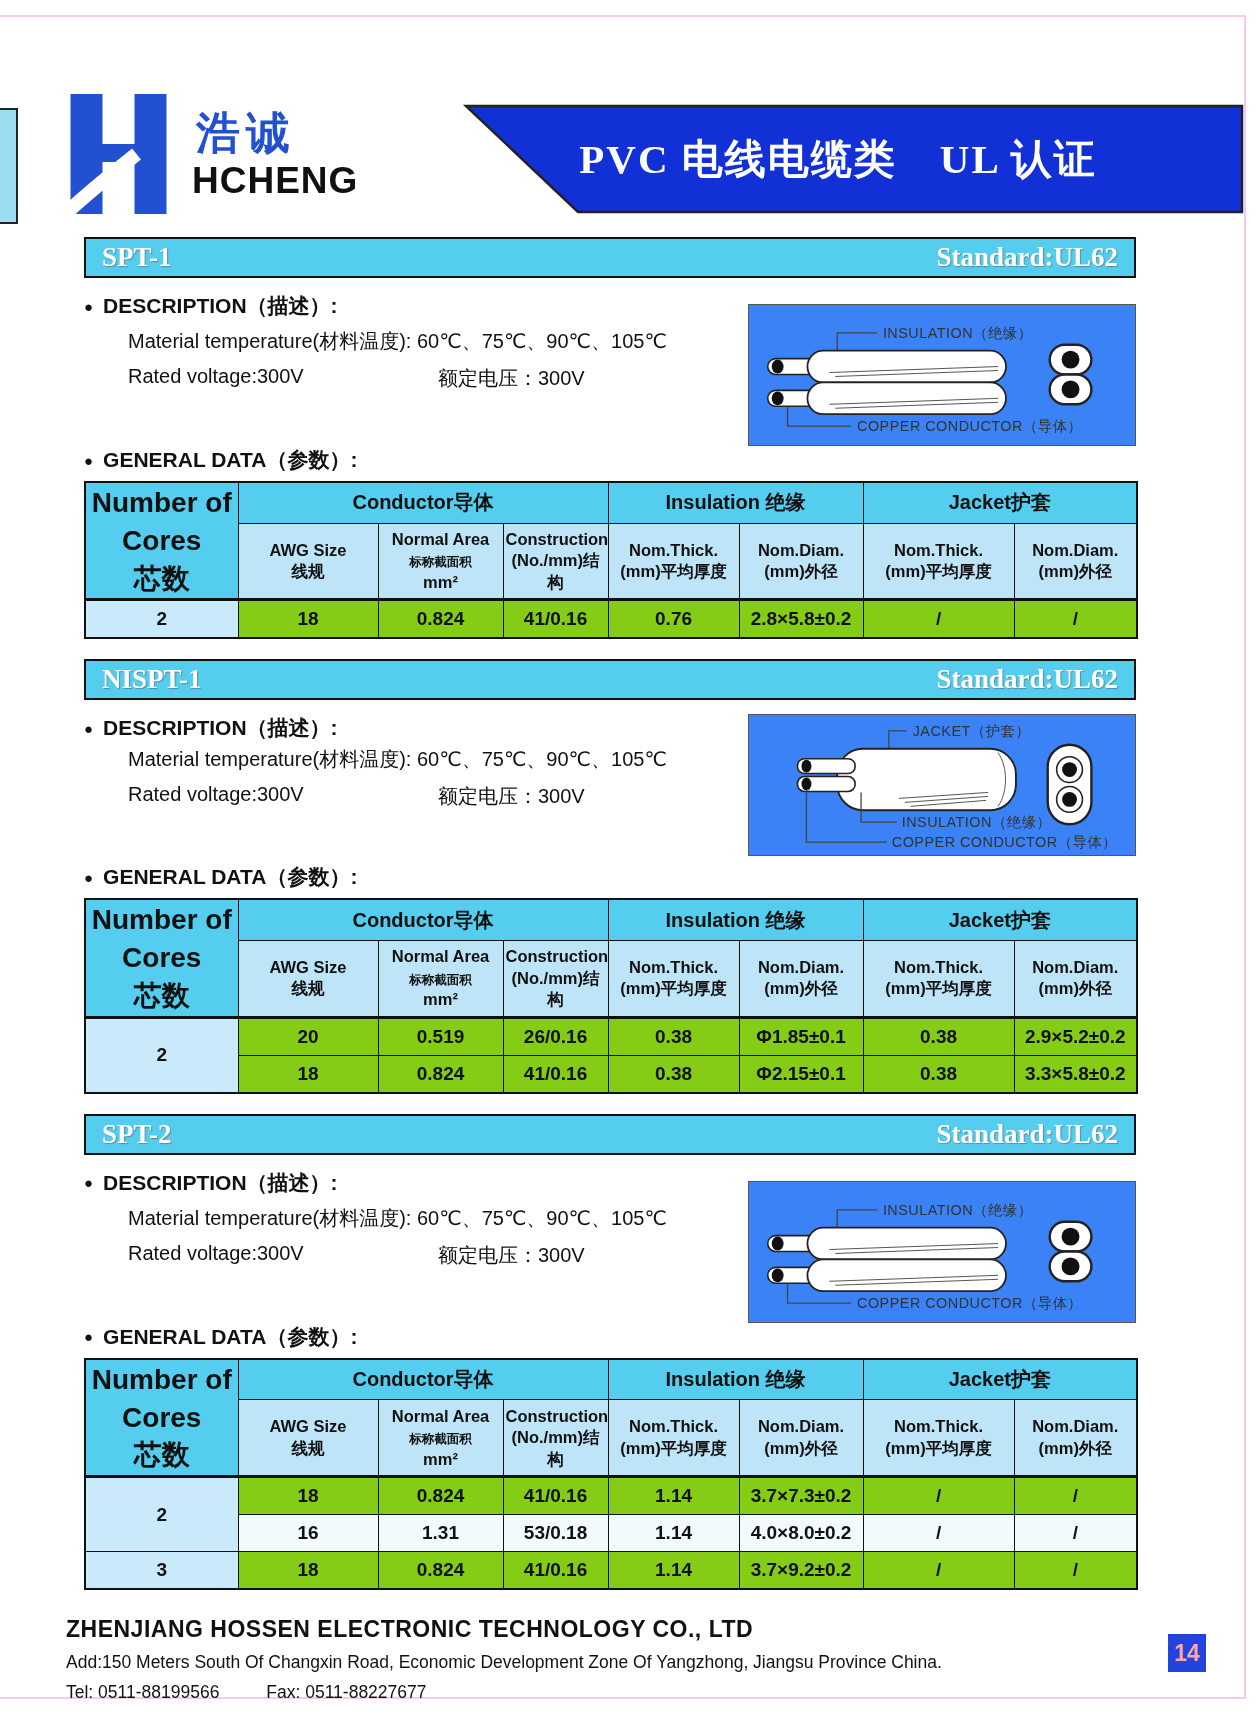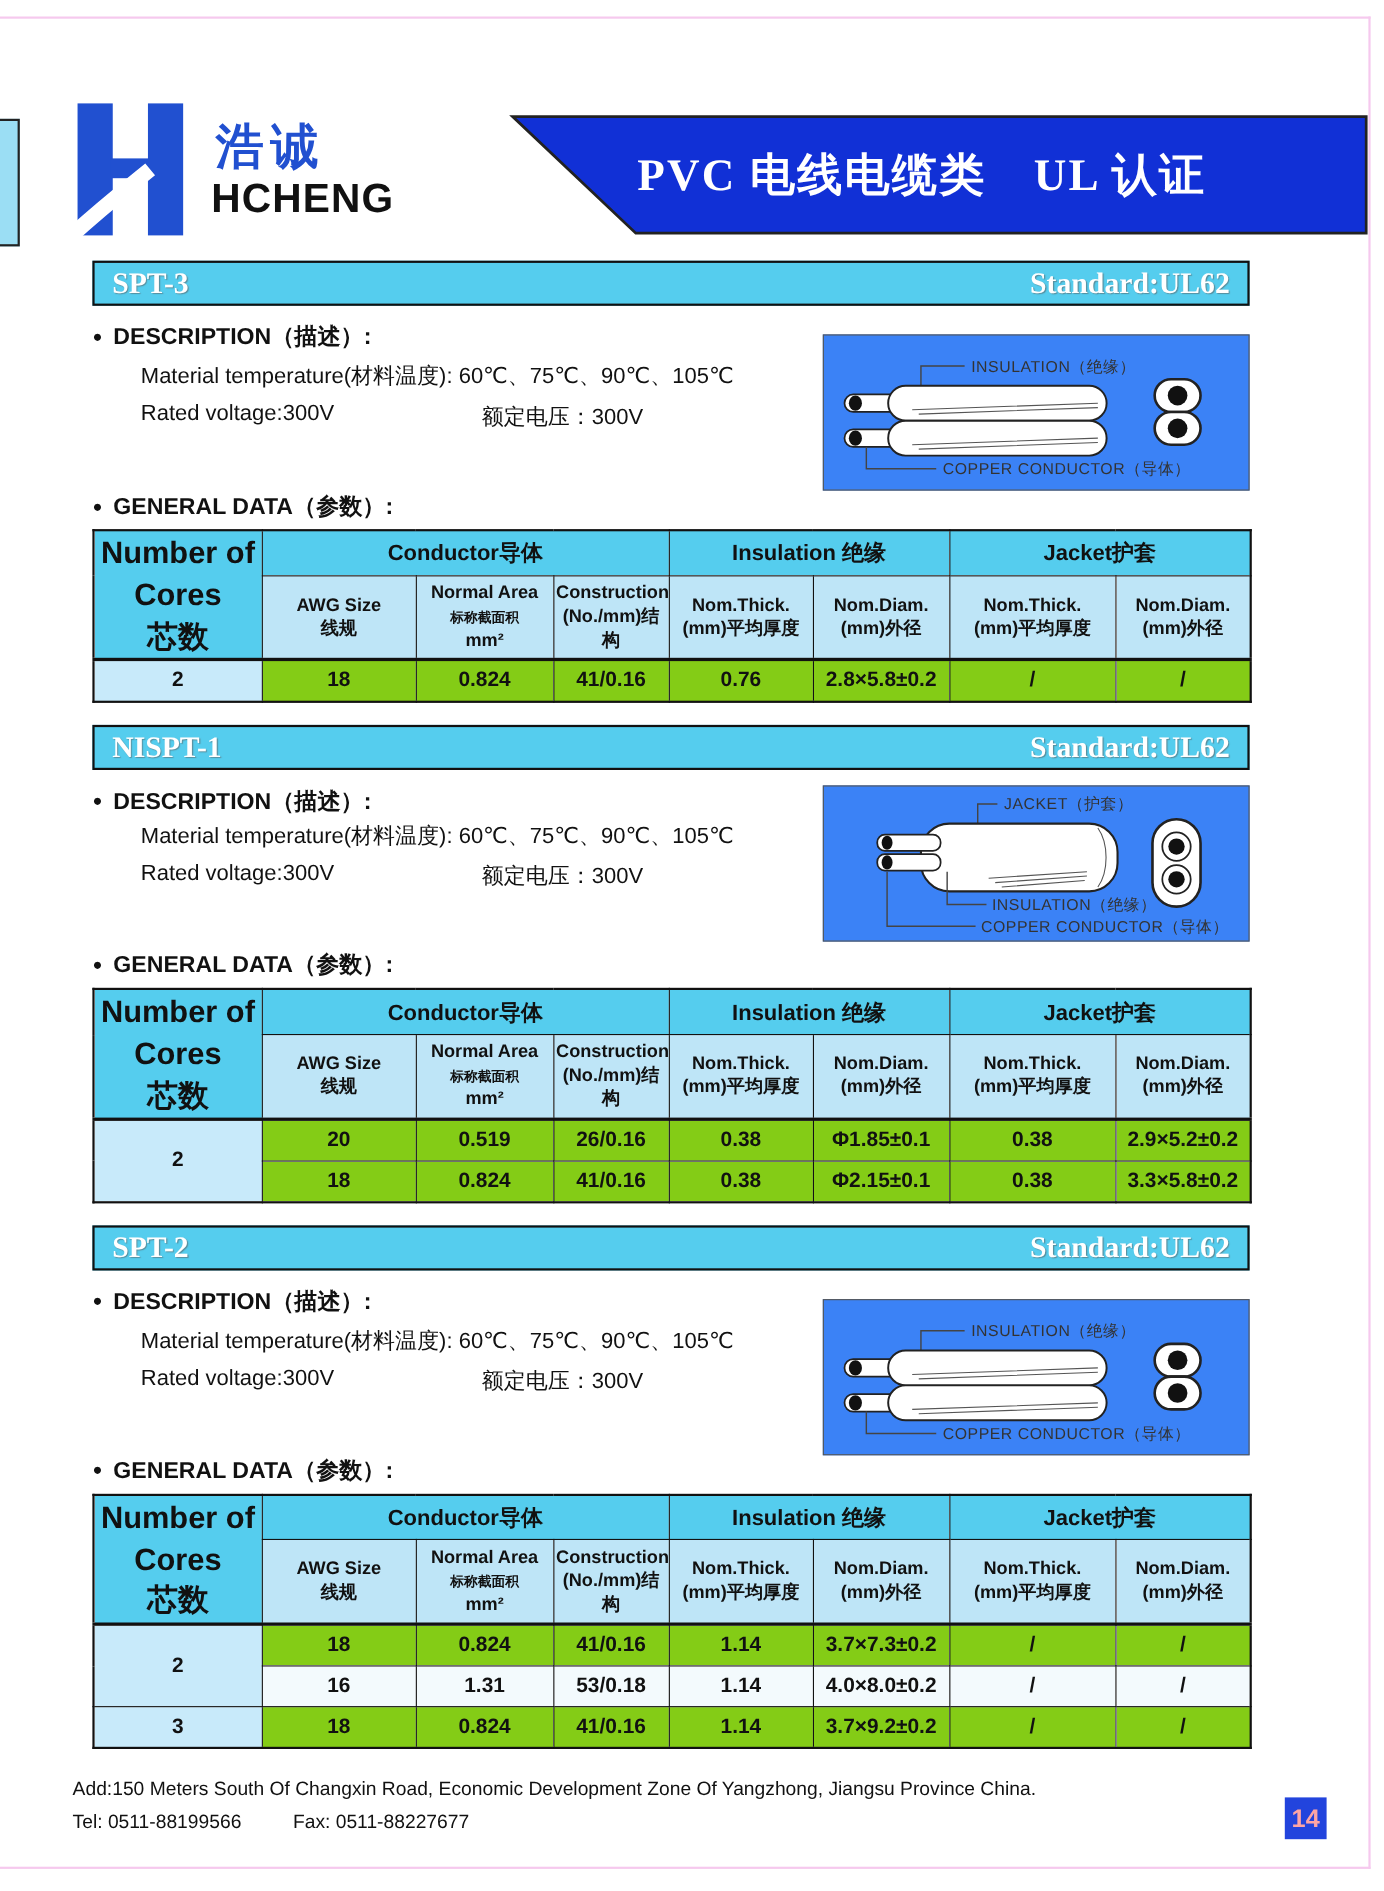--- a/index.html
+++ b/index.html
@@ -73,21 +73,21 @@
   <div class="logo-en">HCHENG</div>
 
   <svg class="banner-svg" viewBox="0 0 808 118">
     <polygon points="28,6 804,6 804,112 140,112" fill="#1130d6" stroke="#222" stroke-width="2.5"></polygon>
     <text x="400" y="73" text-anchor="middle" class="banner-text">PVC 电线电缆类　UL 认证</text>
   </svg>
 
   <div class="content">
 
     <div class="section-bar">
-      <span>SPT-3</span>
+      <span>SPT-1</span>
       <span>Standard:UL62</span>
     </div>
     <div class="desc-row">
       <div class="desc-col">
         <div class="desc-heading">
           <span class="bullet">●</span>
           <span>DESCRIPTION（描述）:</span>
         </div>
         <div class="desc-line1">Material temperature(材料温度): 60℃、75℃、90℃、105℃</div>
         <div class="desc-line2">
@@ -352,20 +352,21 @@
             <td class="g">41/0.16</td>
             <td class="g">1.14</td>
             <td class="g">3.7×9.2±0.2</td>
             <td class="g">/</td>
             <td class="g">/</td>
           </tr>
         </tbody>
       </table>
 
     <div class="footer">
+      <div class="company">ZHENJIANG HOSSEN ELECTRONIC TECHNOLOGY CO., LTD</div>
       <div class="fline">Add:150 Meters South Of Changxin Road, Economic Development Zone Of Yangzhong, Jiangsu Province China.</div>
       <div class="fline">
         <span>Tel: 0511-88199566</span><span class="gap"></span>
         <span>Fax: 0511-88227677</span>
       </div>
     </div>
   </div>
 
   <div class="page-badge">14</div>
 </div>

